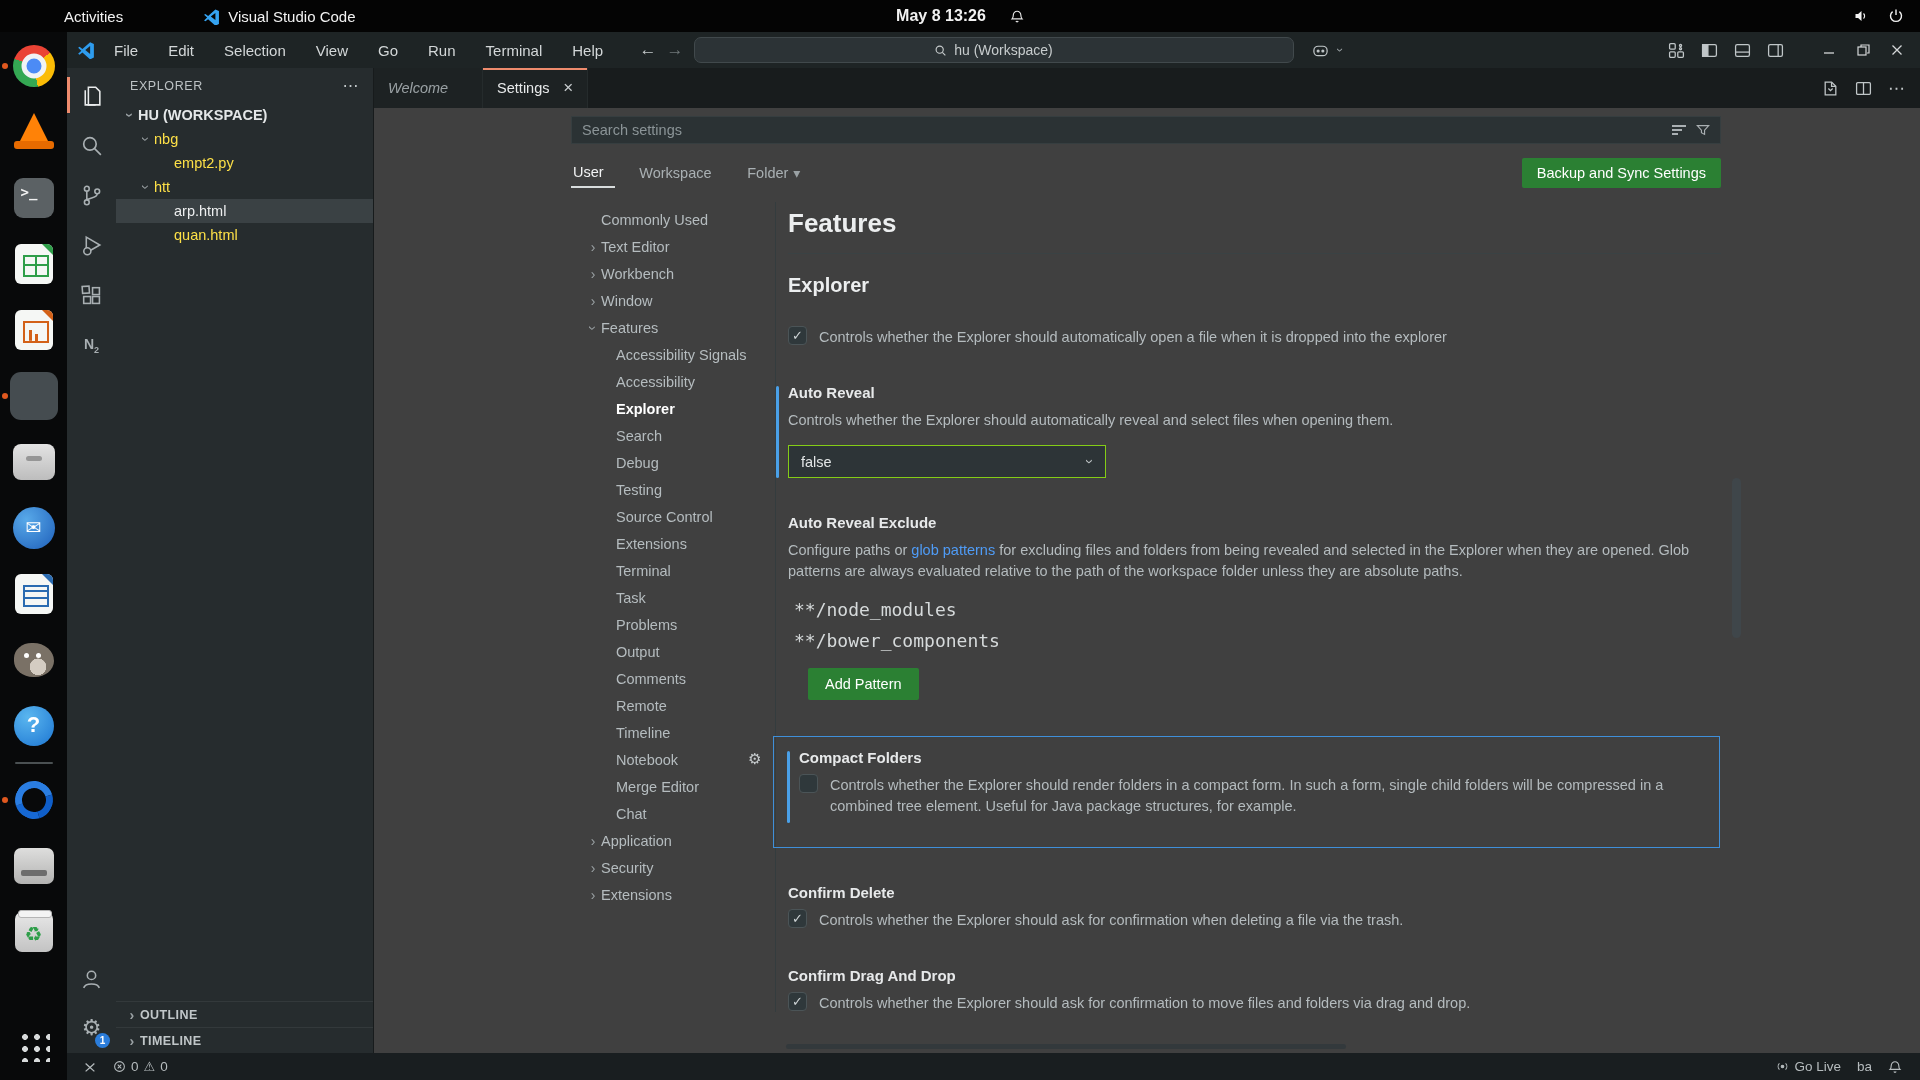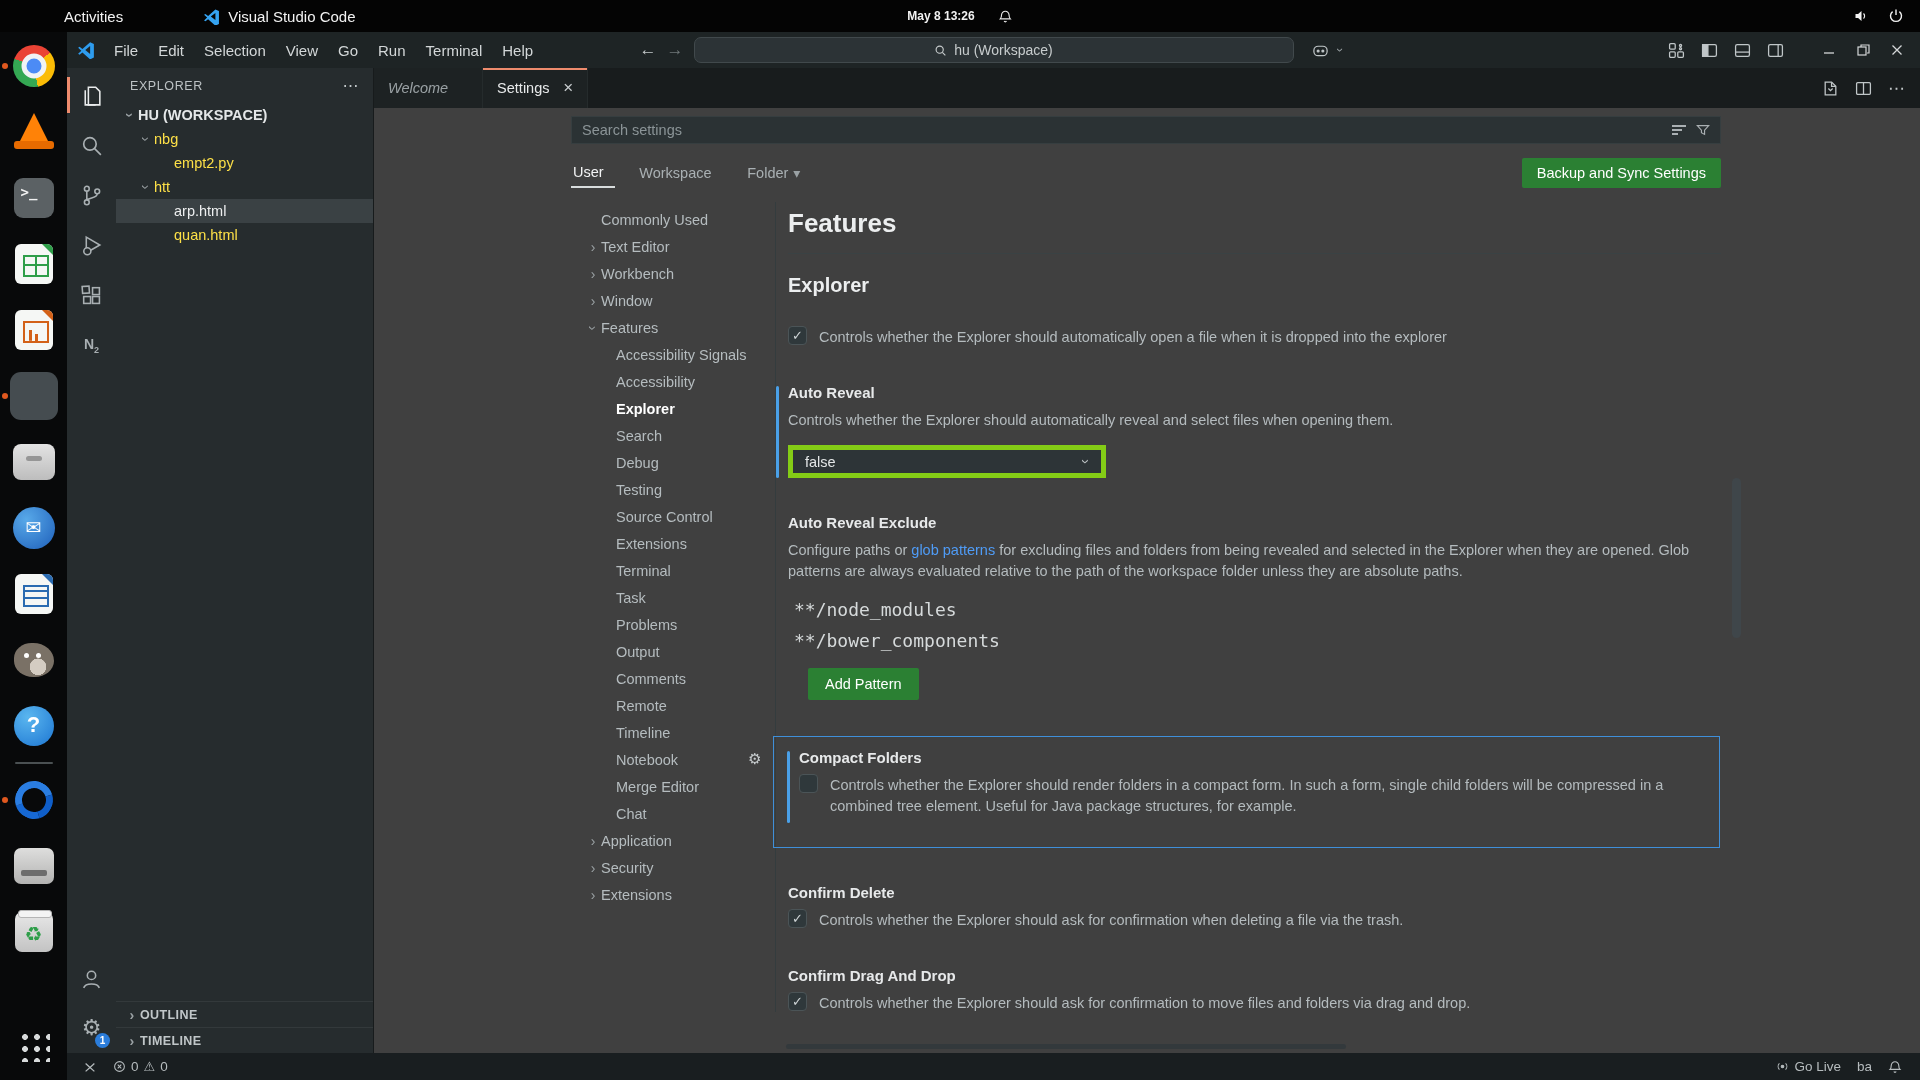--- a/index.html
+++ b/index.html
@@ -4,21 +4,21 @@
 <style>
   * { margin:0; padding:0; box-sizing:border-box; }
   html,body { width:1920px; height:1080px; overflow:hidden; background:#000; }
   body { font-family:"Liberation Sans", sans-serif; color:#d6dadb; font-size:15px; }
   svg { display:block; }
 
   
   .topbar { height:32px; background:#040404; display:flex; align-items:center; color:#f2f2f2; position:relative;padding-left:44px; }
   .tb-activities { padding:0 20px; font-size:15px; }
   .tb-app { display:flex; align-items:center; gap:8px; margin-left:60px; font-size:15px; }
-  .tb-clock { position:absolute; left:50%; transform:translateX(-50%); display:flex; align-items:center; gap:24px; font-size:12px; font-weight:700;}
+  .tb-clock { position:absolute; left:50%; transform:translateX(-50%); display:flex; align-items:center; gap:24px; font-size:16px; font-weight:700;}
   .tb-right { margin-left:auto; display:flex; align-items:center; gap:18px; padding-right:16px; }
 
   
   .shell { display:flex; height:1048px; }
 
   
   .dock { width:67px; background:#08090a; display:flex; flex-direction:column; align-items:center; padding:10px 0 10px; gap:18px; }
   .dock-item { width:48px; height:48px; position:relative; display:flex; align-items:center; justify-content:center; flex:0 0 auto; }
   .dock-item.active { background:#454c50; border-radius:11px; }
   .dock-item.dot::after { content:""; position:absolute; left:-8px; top:50%; margin-top:-3px; width:6px; height:6px; border-radius:50%; background:#e0581f; }
@@ -52,21 +52,21 @@
   .box .di::before { content:""; position:absolute; left:50%; transform:translateX(-50%); bottom:8px; width:26px; height:6px; border-radius:2px; background:#6d6d6d; }
   .trash .di { width:38px; height:40px; border-radius:7px; background:linear-gradient(#e8e8e8,#c3c3c3); }
   .trash .di::before { content:"♻"; position:absolute; left:50%; top:54%; transform:translate(-50%,-50%); color:#2e9e49; font-size:20px; }
   .trash .di::after { content:""; position:absolute; left:3px; top:-2px; width:32px; height:6px; background:#f4f4f4; border:1px solid #b5b5b5; border-radius:3px; }
   .grid { margin-top:auto; }
   .grid .di { width:32px; height:32px; background-image:radial-gradient(circle,#d7dadb 2.6px,transparent 3.2px); background-size:12px 12px; background-position:1px 1px; }
 
   
   .vswin { flex:1; display:flex; flex-direction:column; min-width:0; }
   .titlebar { height:36px; background:#1e2425; display:flex; align-items:center; position:relative; padding:0 10px; }
-  .menu { display:flex; align-items:center; gap:2px; margin-left:10px; }
+  .menu { display:flex; align-items:center; gap:12px; margin-left:10px; }
   .menu-item { padding:4px 9px; color:#d3d7d8; font-size:15px; border-radius:5px; }
   .tb-center { position:absolute; left:50%; transform:translateX(-50%); display:flex; align-items:center; gap:10px; }
   .nav-arrow { font-size:17px; color:#c4c9cb; }
   .nav-arrow.dim { color:#6f7779; }
   .cmd-center { width:600px; height:26px; background:#2c3336; border:1px solid #41494c; border-radius:7px; display:flex; align-items:center; justify-content:center; gap:7px; color:#c7cccd; font-size:14px; }
   .copilot { display:flex; align-items:center; gap:3px; margin-left:8px; }
   .tb-icons { margin-left:auto; display:flex; align-items:center; gap:16px; padding-right:6px; }
   .winctl { display:flex; align-items:center; gap:20px; margin-left:22px; }
 
   .mainrow { flex:1; display:flex; min-height:0; }
@@ -134,21 +134,21 @@
   .set-rule { border-bottom:1px solid #3a4244; margin:14px 0 20px; }
   .set-content h2 { font-size:20px; color:#eceeef; font-weight:700; margin-bottom:30px; }
   .srow { margin-bottom:36px; position:relative; max-width:920px; }
   .stitle { font-size:15px; font-weight:700; color:#e7e9ea; margin-bottom:9px; }
   .sdesc { font-size:14.5px; color:#b4bbbe; line-height:1.45; }
   .sline { display:flex; align-items:flex-start; gap:12px; }
   .checkbox { width:19px; height:19px; border-radius:4px; background:#2f383b; border:1px solid #4b5457; display:flex; align-items:center; justify-content:center; flex:0 0 auto; margin-top:-1px; }
   .checkbox .tick { display:none; font-size:13px; color:#ced4d6; }
   .checkbox.checked .tick { display:block; }
   .modified::before { content:""; position:absolute; left:-12px; top:2px; bottom:0; width:3px; border-radius:2px; background:#4aa0e8; }
-  .select { margin-top:14px; width:318px; height:33px; background:#2d3437; border:5px solid #84cc16; display:flex; align-items:center; padding:0 12px; color:#e3e6e7; font-size:14.5px; }
+  .select { margin-top:14px; width:318px; height:33px; background:#2d3437; border:1px solid #84cc16; display:flex; align-items:center; padding:0 12px; color:#e3e6e7; font-size:14.5px; }
   .select .sel-chev { margin-left:auto; transform:rotate(90deg); color:#c0c6c8; font-size:15px; }
   .slink { color:#4f9cf7; }
   .pattern-row { font-family:"DejaVu Sans Mono", monospace; font-size:18px; color:#d6dadb; padding:5px 0 5px 6px; }
   .patterns { margin-top:12px; }
   .add-btn { display:inline-block; margin-top:12px; background:#2b8033; color:#fff; font-size:14.5px; padding:8px 17px; border-radius:2px;margin-left:20px; }
   .focus-box { border:1px solid #3f8fd9; margin:0 0 36px -15px; padding:12px 14px 30px 13px; position:relative; max-width:947px; }
   .focus-box .inner { position:relative; padding-left:12px; }
   .focus-box .inner::before { content:""; position:absolute; left:0; top:2px; bottom:-6px; width:3px; border-radius:2px; background:#4aa0e8; }
   .row-gear { position:absolute; left:-26px; top:13px; color:#c6cbcd; font-size:15px; }
   .scroll-thumb { position:absolute; left:1358px; top:370px; width:9px; height:160px; background:#3f464a; border-radius:5px; }

